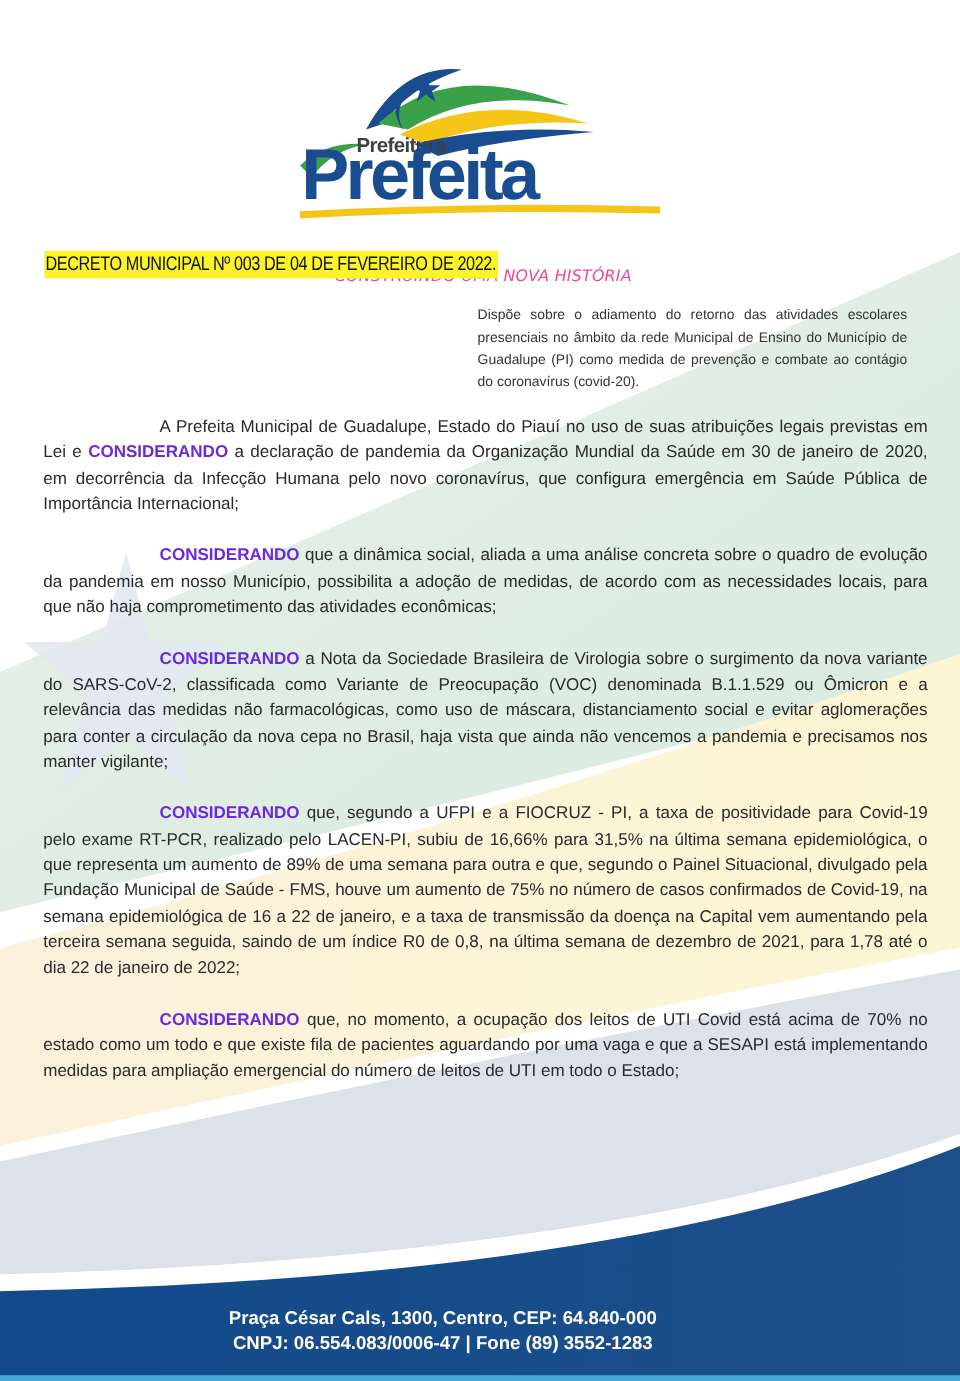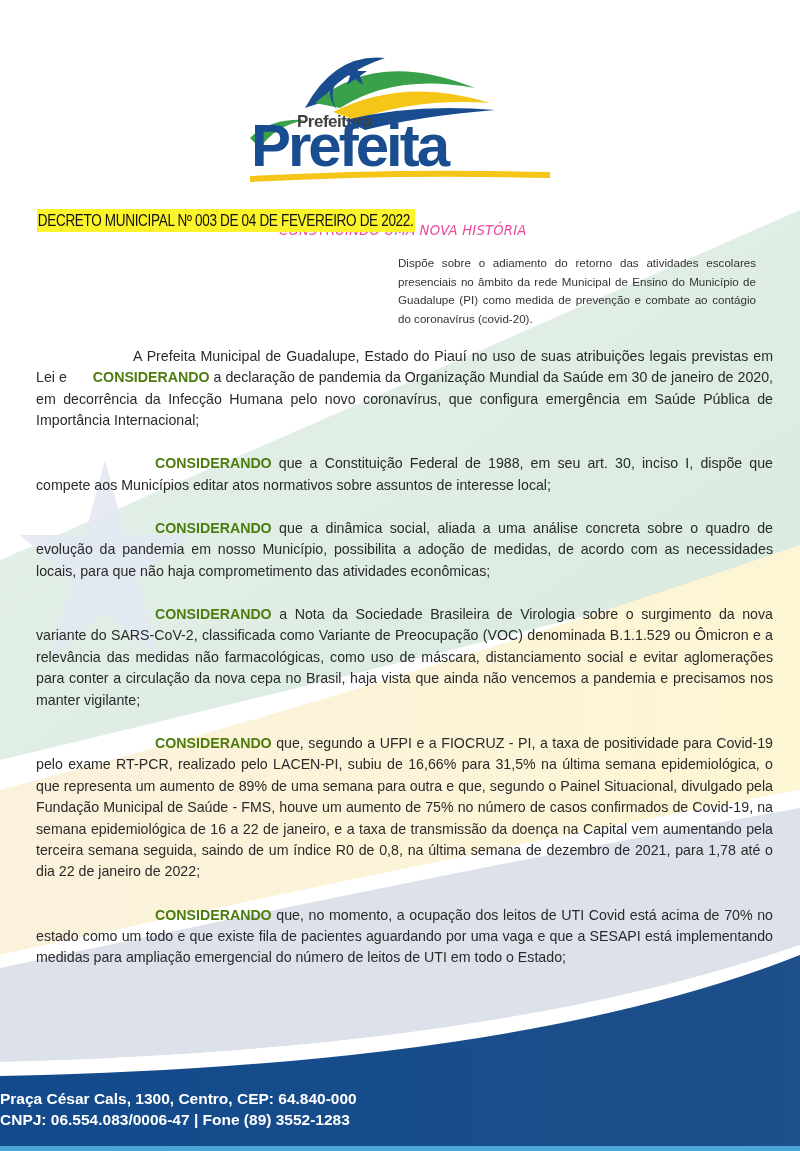--- a/index.html
+++ b/index.html
@@ -24,24 +24,24 @@
       position: absolute; left: 398px; top: 254px; width: 358px; z-index: 2;
       font-size: 11.6px; line-height: 18.5px; color: #333; text-align: justify;
       font-family: "Liberation Sans", sans-serif;
     }
     .body-text {
       position: absolute; left: 36px; top: 346px; width: 737px; z-index: 2;
       font-family: "Liberation Sans", sans-serif;
       font-size: 14.2px; line-height: 21.4px; color: #2a2a2a; text-align: justify;
     }
     .body-text p { margin: 0 0 21.8px 0; text-indent: 97px; }
-    .body-text b { font-weight: bold; color: #4d7c0f; margin-left: 22px; }
+    .body-text b { font-weight: bold; color: #6d28d9; }
     .footer {
       position: absolute; left: 0; top: 1088px; width: 738px; z-index: 2;
-      text-align: left; color: #ffffff; font-family: "Liberation Sans", sans-serif;
+      text-align: center; color: #ffffff; font-family: "Liberation Sans", sans-serif;
       font-weight: bold; font-size: 15.5px; line-height: 21px;
     }
   </style>
 </head>
 <body>
 
 <svg class="bg" viewBox="0 0 800 1151" preserveAspectRatio="none">
   <defs>
     <linearGradient id="gGreen" x1="0" y1="0" x2="1" y2="1">
       <stop offset="0" stop-color="#e7f1ea"></stop>
@@ -93,21 +93,20 @@
   <span class="logo-name">Prefeita</span>
   <span class="logo-tag">CONSTRUINDO UMA NOVA HISTÓRIA</span>
 </div>
 
 <div class="title">DECRETO MUNICIPAL Nº 003 DE 04 DE FEVEREIRO DE 2022.</div>
 
 <div class="ementa">Dispõe sobre o adiamento do retorno das atividades escolares presenciais no âmbito da rede Municipal de Ensino do Município de Guadalupe (PI) como medida de prevenção e combate ao contágio do coronavírus (covid-20).</div>
 
 <div class="body-text">
   <p><span>A Prefeita Municipal de Guadalupe, Estado do Piauí no uso de suas atribuições legais previstas em Lei e </span><b>CONSIDERANDO</b><span> a declaração de pandemia da Organização Mundial da Saúde em 30 de janeiro de 2020, em decorrência da Infecção Humana pelo novo coronavírus, que configura emergência em Saúde Pública de Importância Internacional;</span></p>
-  <p><b>CONSIDERANDO</b><span> que a Constituição Federal de 1988, em seu art. 30, inciso I, dispõe que compete aos Municípios editar atos normativos sobre assuntos de interesse local;</span></p>
   <p><b>CONSIDERANDO</b><span> que a dinâmica social, aliada a uma análise concreta sobre o quadro de evolução da pandemia em nosso Município, possibilita a adoção de medidas, de acordo com as necessidades locais, para que não haja comprometimento das atividades econômicas;</span></p>
   <p><b>CONSIDERANDO</b><span> a Nota da Sociedade Brasileira de Virologia sobre o surgimento da nova variante do SARS-CoV-2, classificada como Variante de Preocupação (VOC) denominada B.1.1.529 ou Ômicron e a relevância das medidas não farmacológicas, como uso de máscara, distanciamento social e evitar aglomerações para conter a circulação da nova cepa no Brasil, haja vista que ainda não vencemos a pandemia e precisamos nos manter vigilante;</span></p>
   <p><b>CONSIDERANDO</b><span> que, segundo a UFPI e a FIOCRUZ - PI, a taxa de positividade para Covid-19 pelo exame RT-PCR, realizado pelo LACEN-PI, subiu de 16,66% para 31,5% na última semana epidemiológica, o que representa um aumento de 89% de uma semana para outra e que, segundo o Painel Situacional, divulgado pela Fundação Municipal de Saúde - FMS, houve um aumento de 75% no número de casos confirmados de Covid-19, na semana epidemiológica de 16 a 22 de janeiro, e a taxa de transmissão da doença na Capital vem aumentando pela terceira semana seguida, saindo de um índice R0 de 0,8, na última semana de dezembro de 2021, para 1,78 até o dia 22 de janeiro de 2022;</span></p>
   <p><b>CONSIDERANDO</b><span> que, no momento, a ocupação dos leitos de UTI Covid está acima de 70% no estado como um todo e que existe fila de pacientes aguardando por uma vaga e que a SESAPI está implementando medidas para ampliação emergencial do número de leitos de UTI em todo o Estado;</span></p>
 </div>
 
 <div class="footer">
   <div>Praça César Cals, 1300, Centro, CEP: 64.840-000</div>
   <div>CNPJ: 06.554.083/0006-47 | Fone (89) 3552-1283</div>
 </div>

